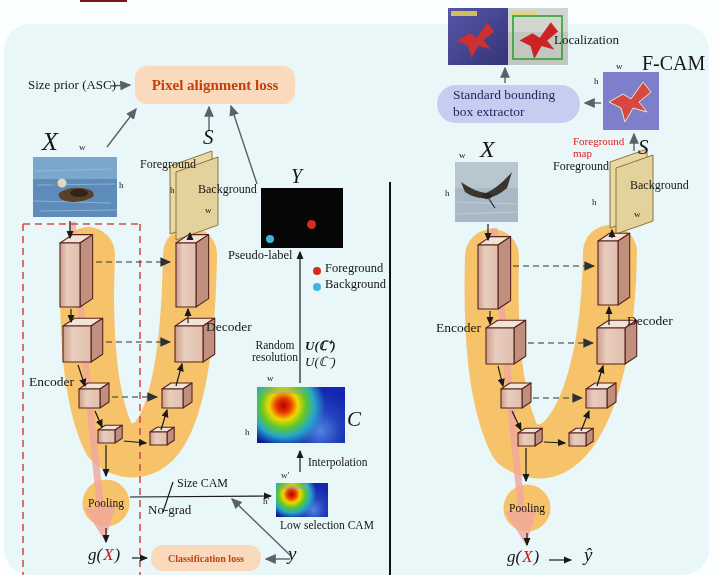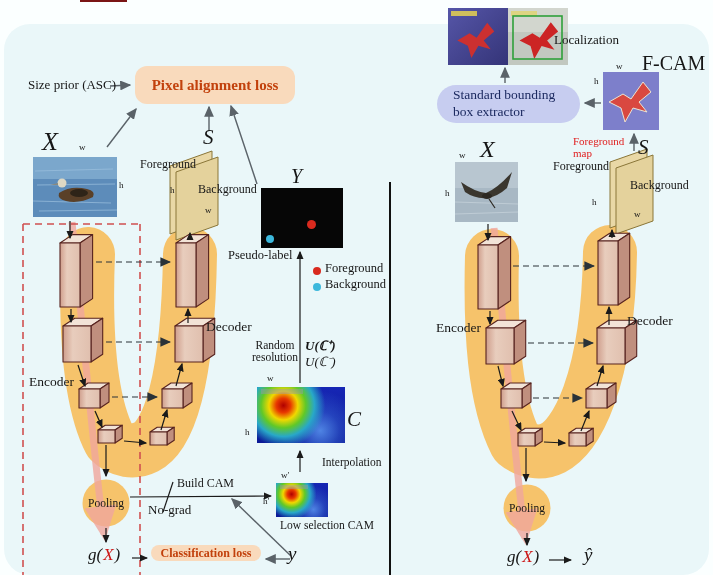--- a/index.html
+++ b/index.html
@@ -256,21 +256,21 @@
   <div class="img" style="left:603px;top:72px;width:56px;height:58px;">
     <svg width="56" height="58" viewBox="0 0 56 58">
       <rect width="56" height="58" fill="#7d7fcb"></rect>
       <polygon points="6,30 20,22 28,27 40,10 48,20 36,30 44,40 30,36 22,50 18,36" fill="#d94840" stroke="#ece4d2" stroke-width="1"></polygon>
     </svg>
   </div>
 
   <div class="loss-box" style="left:135px;top:66px;width:160px;height:38px;font-size:15px;">
     <span>Pixel alignment loss</span>
   </div>
-  <div class="loss-box" style="left:151px;top:545px;width:110px;height:16px;font-size:12px;text-align:right;">
+  <div class="loss-box" style="left:151px;top:545px;width:110px;height:26px;font-size:10px;text-align:right;">
     <span>Classification loss</span>
   </div>
   <div class="pill" style="left:437px;top:85px;width:143px;height:38px;">
     <span>Standard bounding</span>
     <span>box extractor</span>
   </div>
 
   <div class="lbl" style="left:28px;top:78px;font-size:13px;">Size prior (ASC)</div>
   <div class="lbl math" style="left:42px;top:128px;font-size:26px;">X</div>
   <div class="lbl tiny" style="left:79px;top:143px;">w</div>
@@ -290,29 +290,29 @@
 
   <div class="lbl" style="left:252px;top:339px;width:46px;text-align:center;font-size:11.5px;">Random</div>
   <div class="lbl" style="left:252px;top:351px;width:46px;text-align:right;font-size:11.5px;">resolution</div>
   <div class="lbl math" style="left:305px;top:339px;font-size:13px;font-weight:bold;">U(ℂ⁺)</div>
   <div class="lbl math" style="left:305px;top:355px;font-size:13px;font-weight:normal;">U(ℂ⁻)</div>
 
   <div class="lbl" style="left:29px;top:375px;font-size:13.5px;">Encoder</div>
   <div class="lbl" style="left:206px;top:320px;font-size:13.5px;">Decoder</div>
   <div class="lbl" style="left:83px;top:497px;width:46px;text-align:center;font-size:11.5px;">Pooling</div>
 
-  <div class="lbl" style="left:177px;top:477px;">Build CAM</div>
+  <div class="lbl" style="left:177px;top:477px;">Size CAM</div>
   <div class="lbl" style="left:148px;top:503px;font-size:13px;">No-grad</div>
   <div class="lbl tiny" style="left:281px;top:471px;">w′</div>
   <div class="lbl tiny" style="left:263px;top:497px;">h′</div>
   <div class="lbl" style="left:280px;top:519px;font-size:11.5px;">Low selection CAM</div>
   <div class="lbl math" style="left:347px;top:408px;font-size:21px;">C</div>
   <div class="lbl tiny" style="left:267px;top:374px;">w</div>
   <div class="lbl tiny" style="left:245px;top:428px;">h</div>
-  <div class="lbl" style="left:308px;top:456px;font-size:11.5px;margin-left:14px;">Interpolation</div>
+  <div class="lbl" style="left:308px;top:456px;font-size:11.5px;">Interpolation</div>
 
   <div class="lbl math" style="left:88px;top:546px;font-size:17px;">
     <span>g(</span><span class="red-x">X</span><span>)</span>
   </div>
   <div class="lbl math" style="left:288px;top:544px;font-size:19px;">y</div>
 
   <div class="lbl" style="left:554px;top:33px;font-size:13px;">Localization</div>
   <div class="lbl" style="left:642px;top:53px;font-size:20px;">F-CAM</div>
   <div class="lbl tiny" style="left:616px;top:62px;">w</div>
   <div class="lbl tiny" style="left:594px;top:77px;">h</div>

